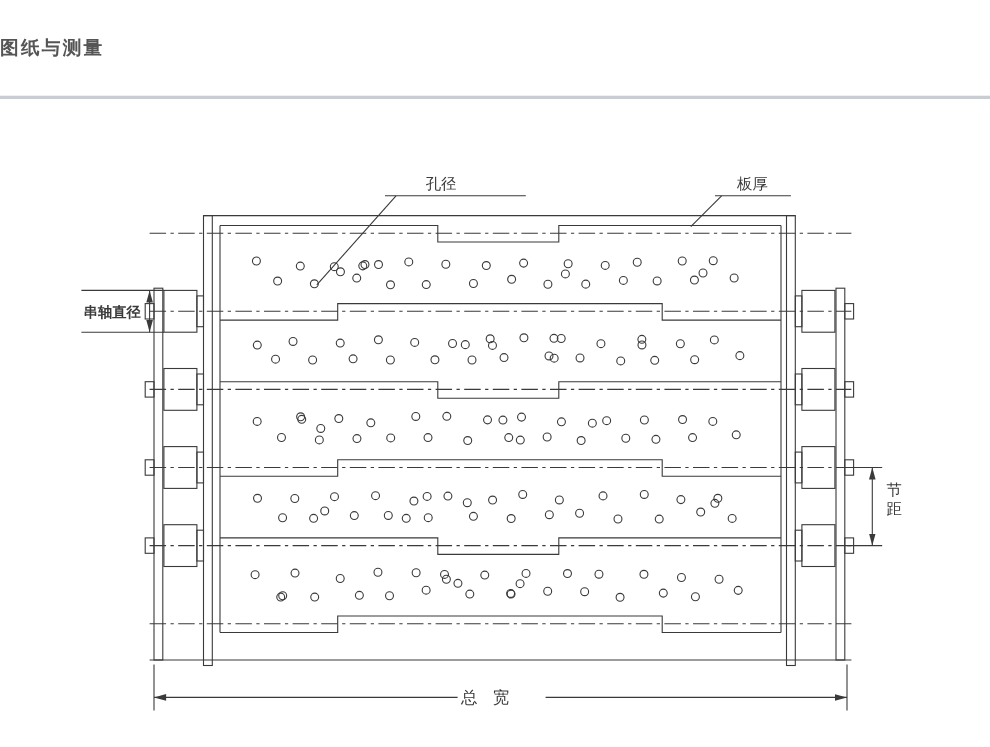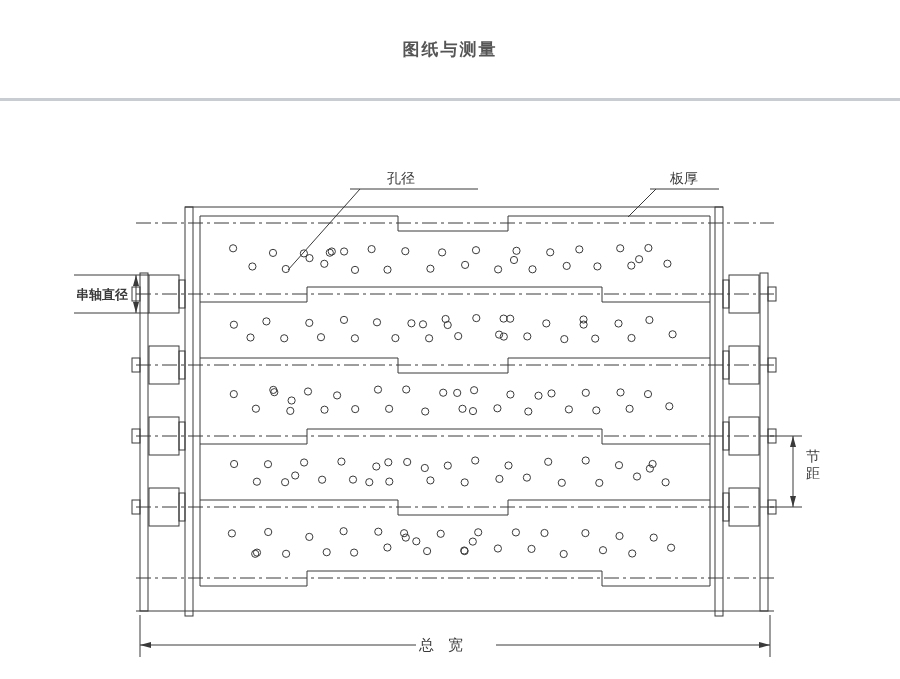--- a/index.html
+++ b/index.html
@@ -1,20 +1,20 @@
 <!DOCTYPE html>
 <html style="--line: #3a3a3a; --divider: #c7cdd3; --title: #555555;"><head>
 <meta charset="utf-8">
 <style>
   html,body{margin:0;padding:0;}
   body{
     width:900px;height:679px;background:#ffffff;overflow:hidden;
     font-family:"DejaVu Sans","Liberation Sans",sans-serif;
   }
-  .header{height:98px;display:flex;align-items:center;justify-content:center;}
+  .header{height:87px;display:flex;align-items:center;}
   .header h1{margin:0;font-size:17px;font-weight:bold;color:var(--title,#555555);letter-spacing:2px;}
   .divider{height:3px;width:900px;background:var(--divider,#c7cdd3);}
   svg{display:block;}
   .ln{stroke:var(--line,#3a3a3a);stroke-width:1;fill:none;stroke-linecap:butt;}
   .cl{stroke-dasharray:15 4 3 4;}
   text{fill:var(--line,#3a3a3a);font-size:14px;}
   .lbl-bold{font-size:13px;font-weight:bold;}
   .wide{letter-spacing:14px;font-size:15px;}
   marker path{fill:var(--line,#3a3a3a);}
 </style>

